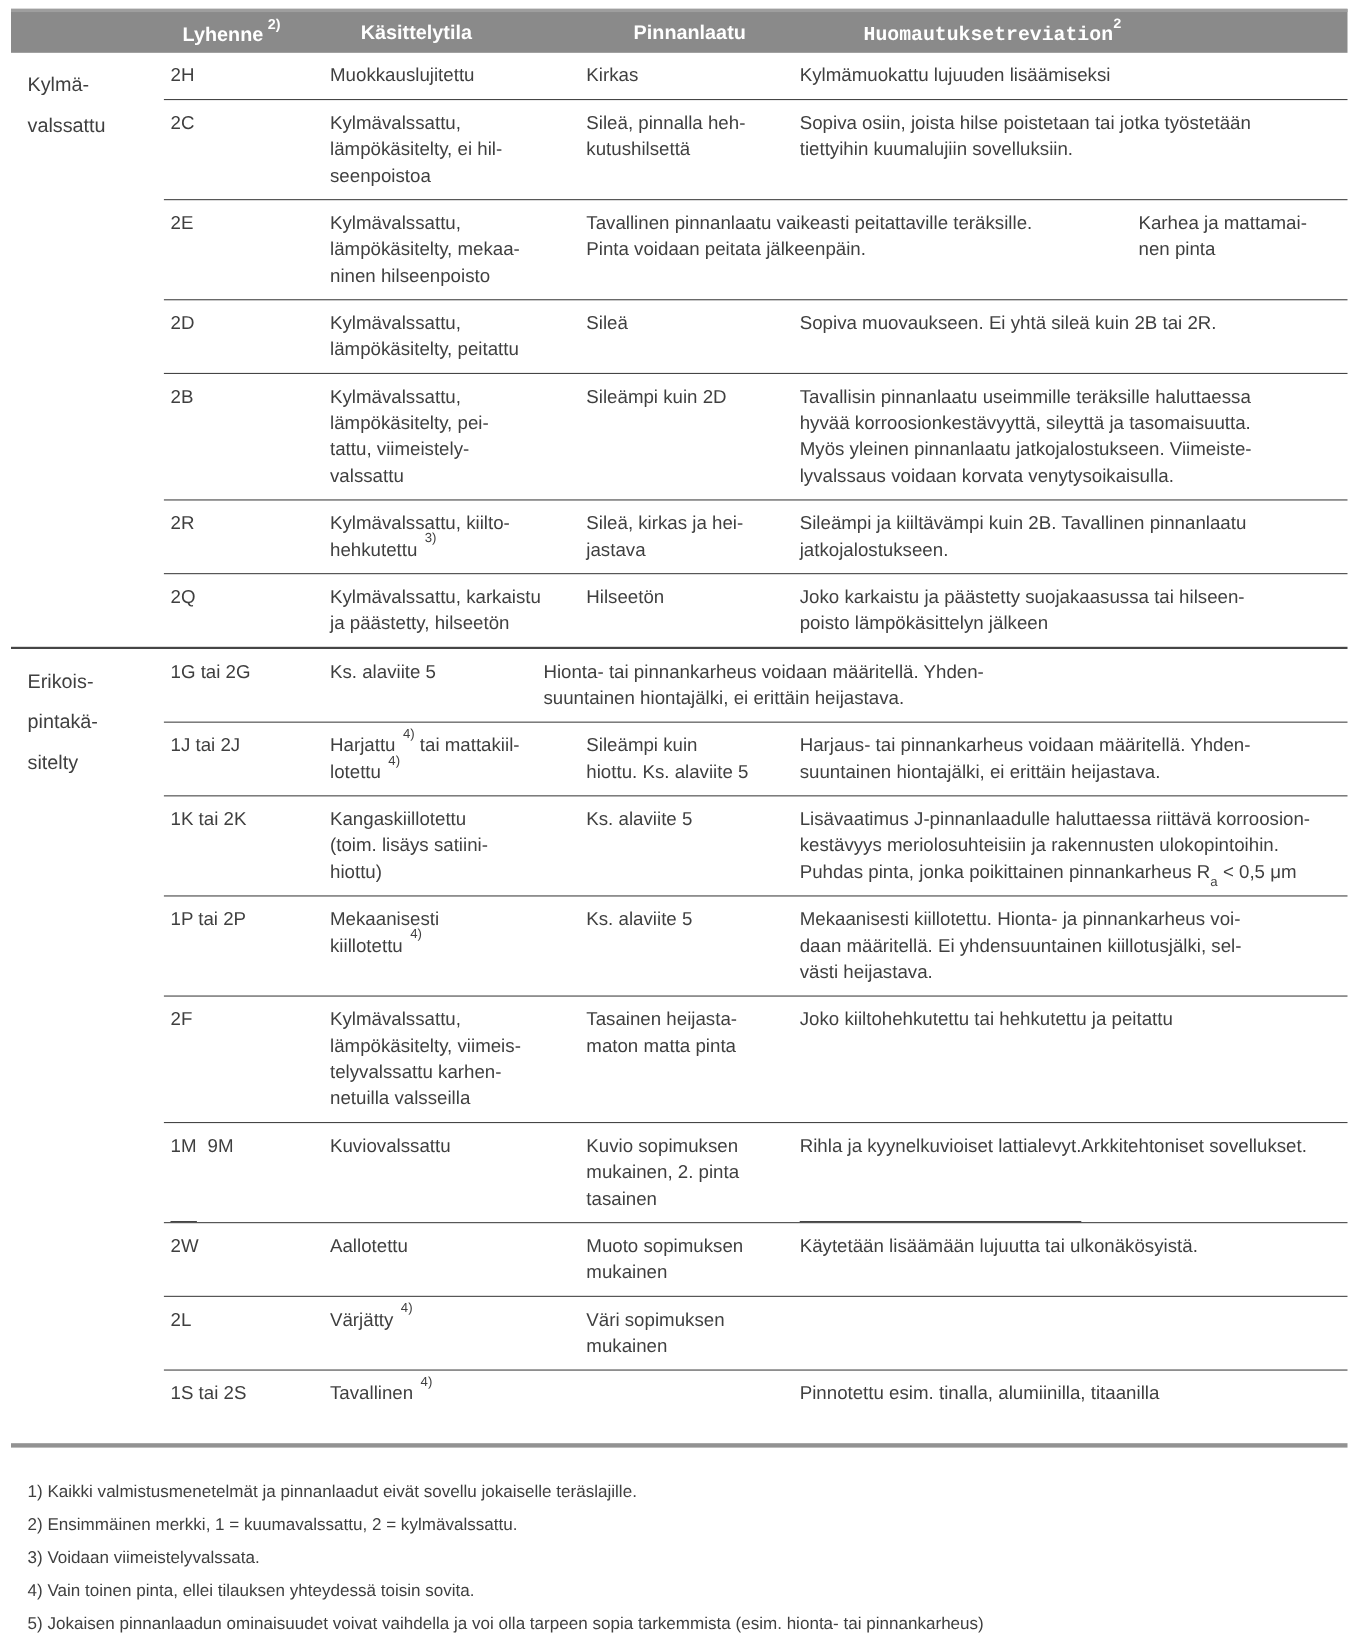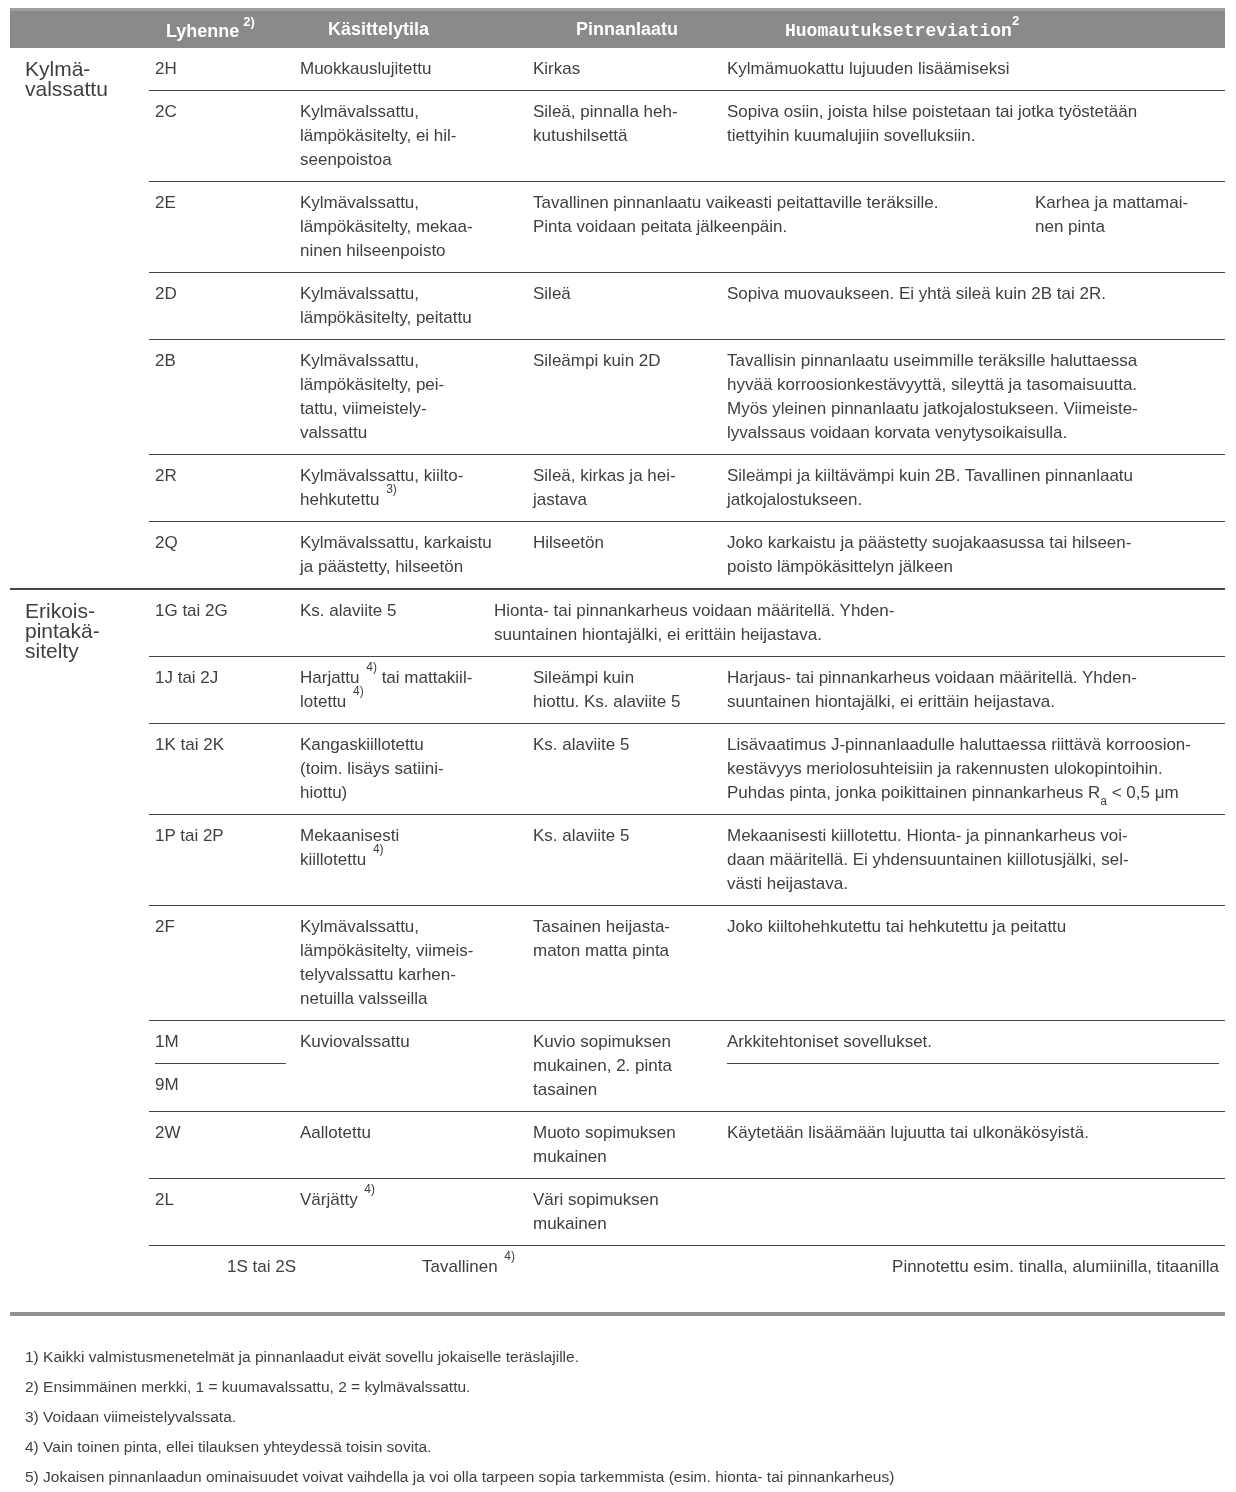--- a/index.html
+++ b/index.html
@@ -45,22 +45,22 @@
   .hsup.tight { margin-left: 0; }
   
   .section { display: flex; }
   .section.second { border-top: 2px solid #454545; }
   .group-cell {
     flex: 0 0 139px;
     padding: 11px 0 0 15px;
     box-sizing: border-box;
   }
   .group-label {
-    font-size: 21px;
-    line-height: 20px;
+    font-size: 18px;
+    line-height: 37px;
     white-space: pre-line;
   }
   .rows { flex: 1; min-width: 0; }
   .row { display: flex; }
   .row + .row { border-top: 1px solid #454545; }
   .cell {
     box-sizing: border-box;
     padding-top: 9px;
     padding-bottom: 9px;
     font-size: 17px;
@@ -77,23 +77,23 @@
     position: relative;
     top: -5px;
     margin-left: 2px;
   }
   .cell sub {
     font-size: 12px;
     line-height: 0;
     position: relative;
     top: 3px;
   }
-  .row-tall { min-height: 66px; text-align: right; }
+  .row-tall { min-height: 66px; }
   
-  .mm-col { padding-top: 0; padding-bottom: 0; display: flex; flex-direction: column; }
+  .mm-col { padding-top: 0; padding-bottom: 0; display: flex; flex-direction: row; }
   .mm-item { padding-top: 9px; padding-bottom: 9px; min-height: 24px; box-sizing: content-box; }
   .mm-col .mm-item:first-child { border-bottom: 1px solid #454545; }
   .mm-col.mm-code .mm-item:first-child { margin-right: 10px; }
   
   .footnotes {
     margin: 26px 20px 0 25px;
     font-size: 15.5px;
     line-height: 30px;
     color: #3f3f3f;
   }
@@ -252,20 +252,21 @@
         <div class="row">
           <div class="cell c1 mm-col mm-code">
             <div class="mm-item">1M</div>
             <div class="mm-item">9M</div>
           </div>
           <div class="cell c2">Kuviovalssattu</div>
           <div class="cell c3">Kuvio sopimuksen
 mukainen, 2. pinta
 tasainen</div>
           <div class="cell c4 mm-col">
+            <div class="mm-item">Rihla ja kyynelkuvioiset lattialevyt.</div>
             <div class="mm-item">Arkkitehtoniset sovellukset.</div>
           </div>
         </div>
 
         <div class="row">
           <div class="cell c1">2W</div>
           <div class="cell c2">Aallotettu</div>
           <div class="cell c3">Muoto sopimuksen
 mukainen</div>
           <div class="cell c4">Käytetään lisäämään lujuutta tai ulkonäkösyistä.</div>

